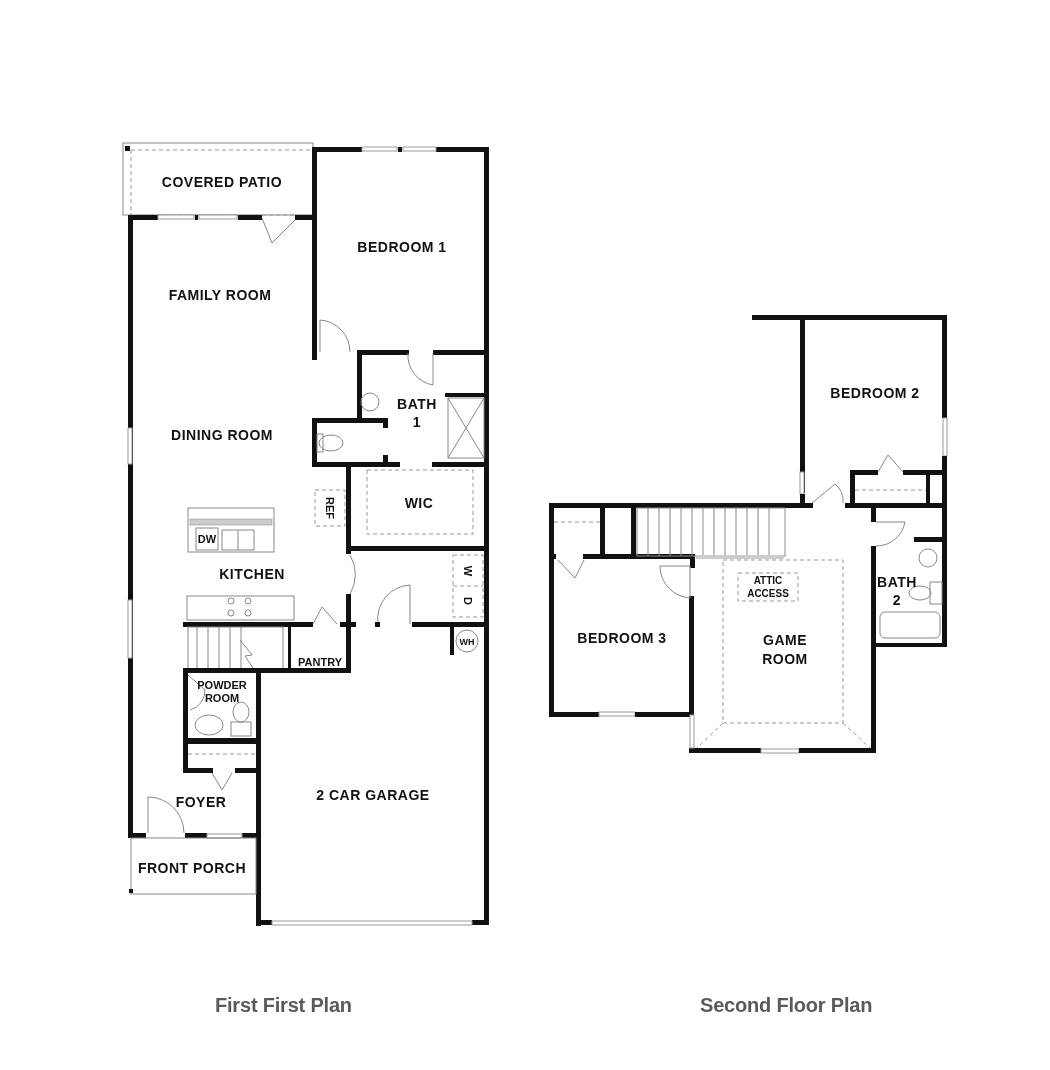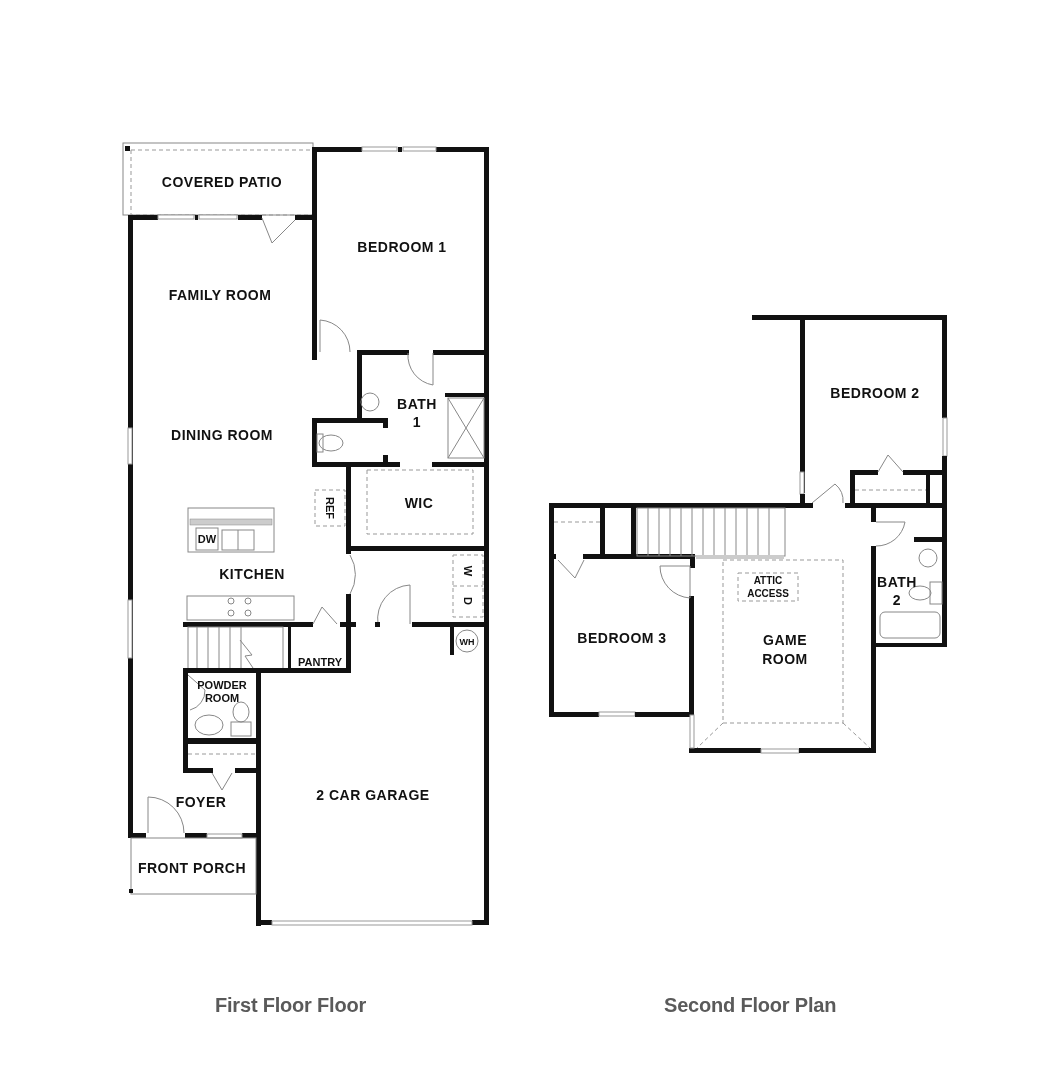--- a/index.html
+++ b/index.html
@@ -233,14 +233,14 @@
   <text class="room-label" x="875" y="398" text-anchor="middle">BEDROOM 2</text>
   <text class="room-label" x="897" y="587" text-anchor="middle">BATH</text>
   <text class="room-label" x="897" y="605" text-anchor="middle">2</text>
   <text class="room-label" x="622" y="643" text-anchor="middle">BEDROOM 3</text>
   <text class="room-label" x="785" y="645" text-anchor="middle">GAME</text>
   <text class="room-label" x="785" y="664" text-anchor="middle">ROOM</text>
   <text class="small-label" x="768" y="584" text-anchor="middle" style="font-size:10px">ATTIC</text>
   <text class="small-label" x="768" y="597" text-anchor="middle" style="font-size:10px">ACCESS</text>
 </svg>
 
-<div class="caption" style="left:215px;">First Floor Floor</div>
-<div class="caption" style="left:664px;">Second Floor Plan</div>
+<div class="caption" style="left:215px;">First First Plan</div>
+<div class="caption" style="left:700px;">Second Floor Plan</div>
 
 </body></html>

